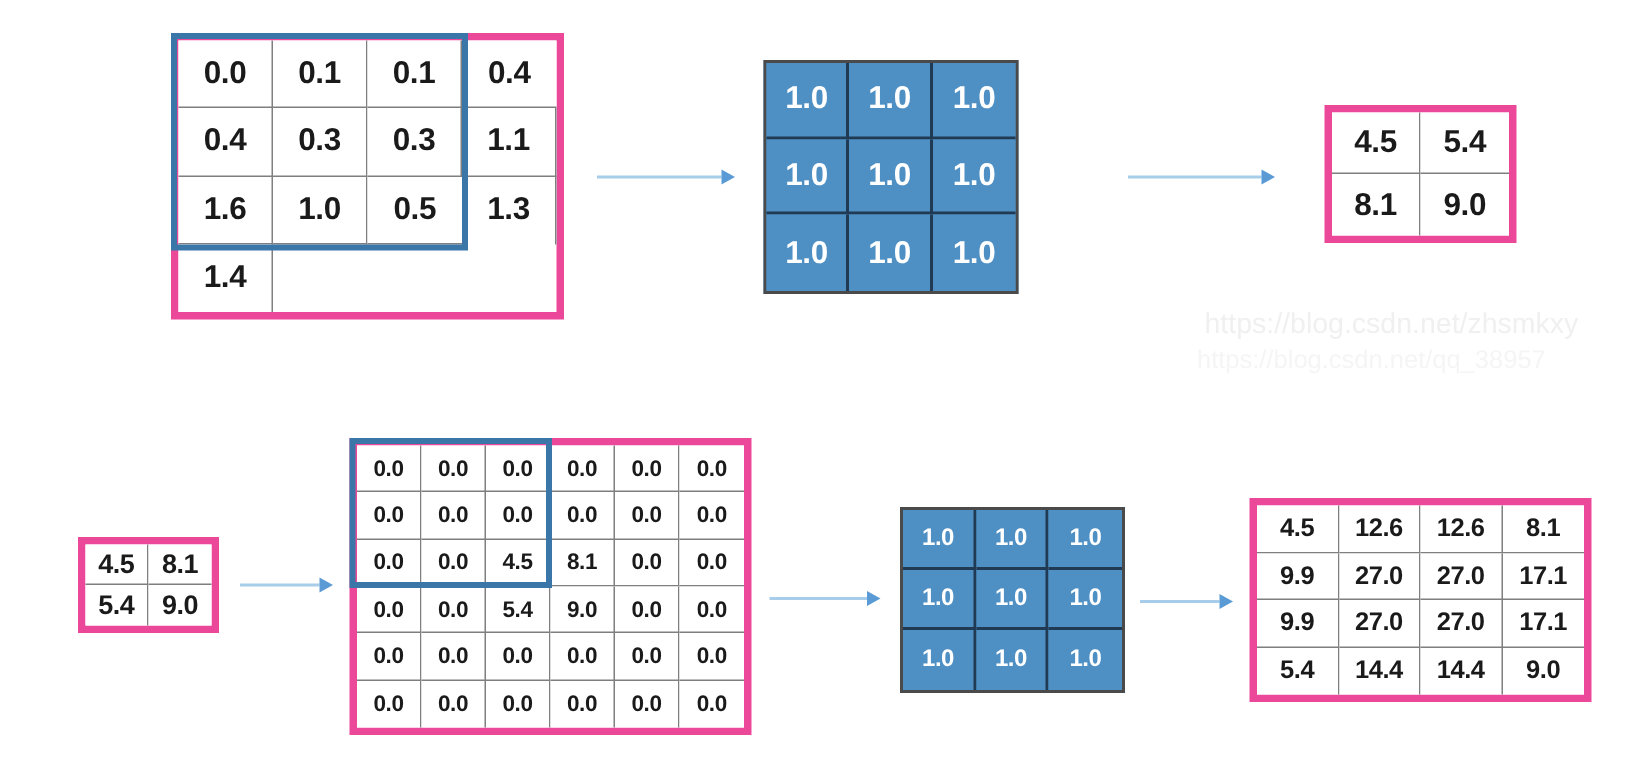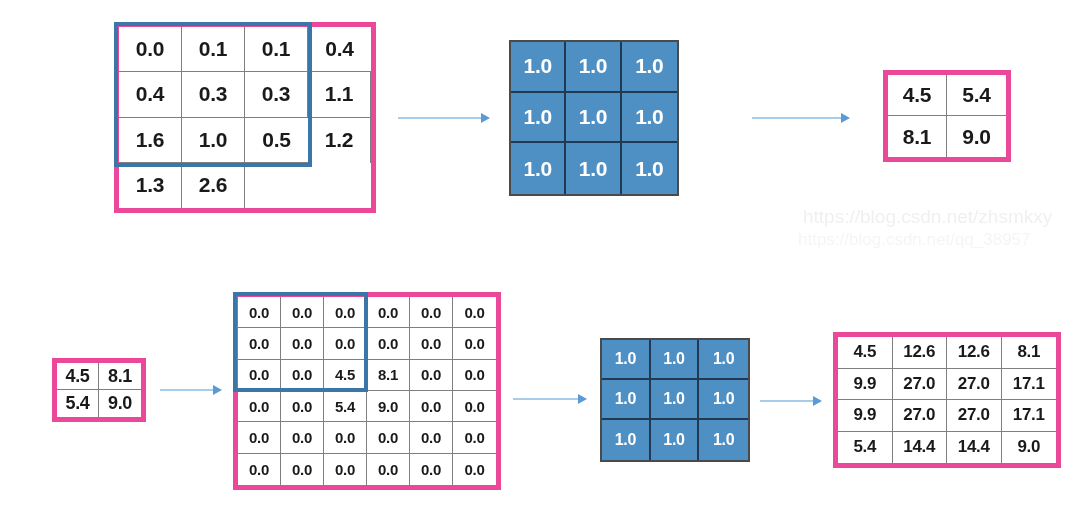--- a/index.html
+++ b/index.html
@@ -164,23 +164,22 @@
     <div class="cell">0.1</div>
     <div class="cell">0.1</div>
     <div class="cell last-col">0.4</div>
     <div class="cell">0.4</div>
     <div class="cell">0.3</div>
     <div class="cell">0.3</div>
     <div class="cell">1.1</div>
     <div class="cell">1.6</div>
     <div class="cell">1.0</div>
     <div class="cell last-col">0.5</div>
-    <div class="cell last-row">1.2</div>
     <div class="cell last-row">1.3</div>
-    <div class="cell last-row">2.6</div>
+    <div class="cell last-row">1.4</div>
   </div>
 
 <div class="highlight-box" id="hl-top"></div>
 
 <div class="arrow" id="arrow-t1">
   <span class="shaft"></span>
   <span class="head"></span>
 </div>
 
 <div class="matrix kernel" id="m-kernel-top">

